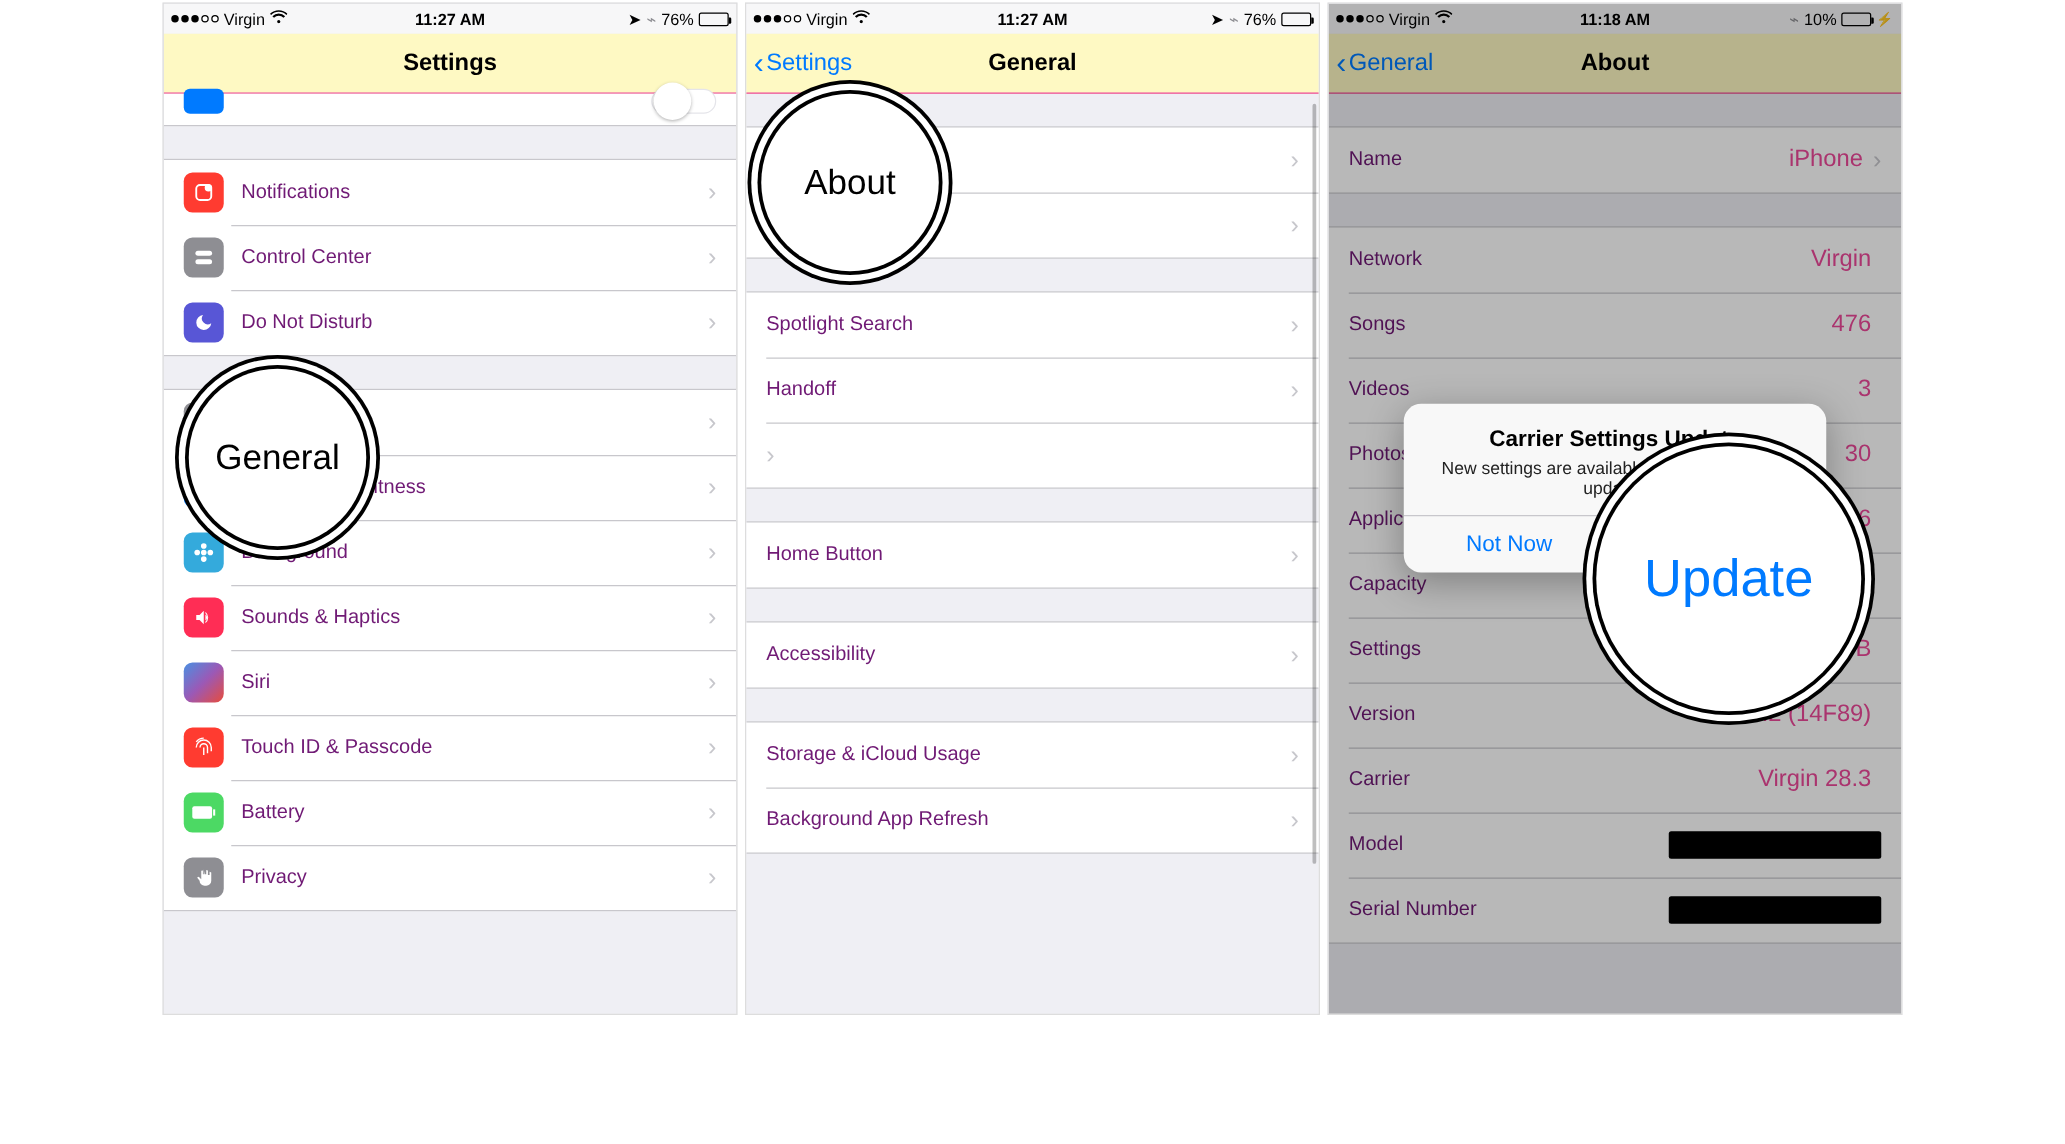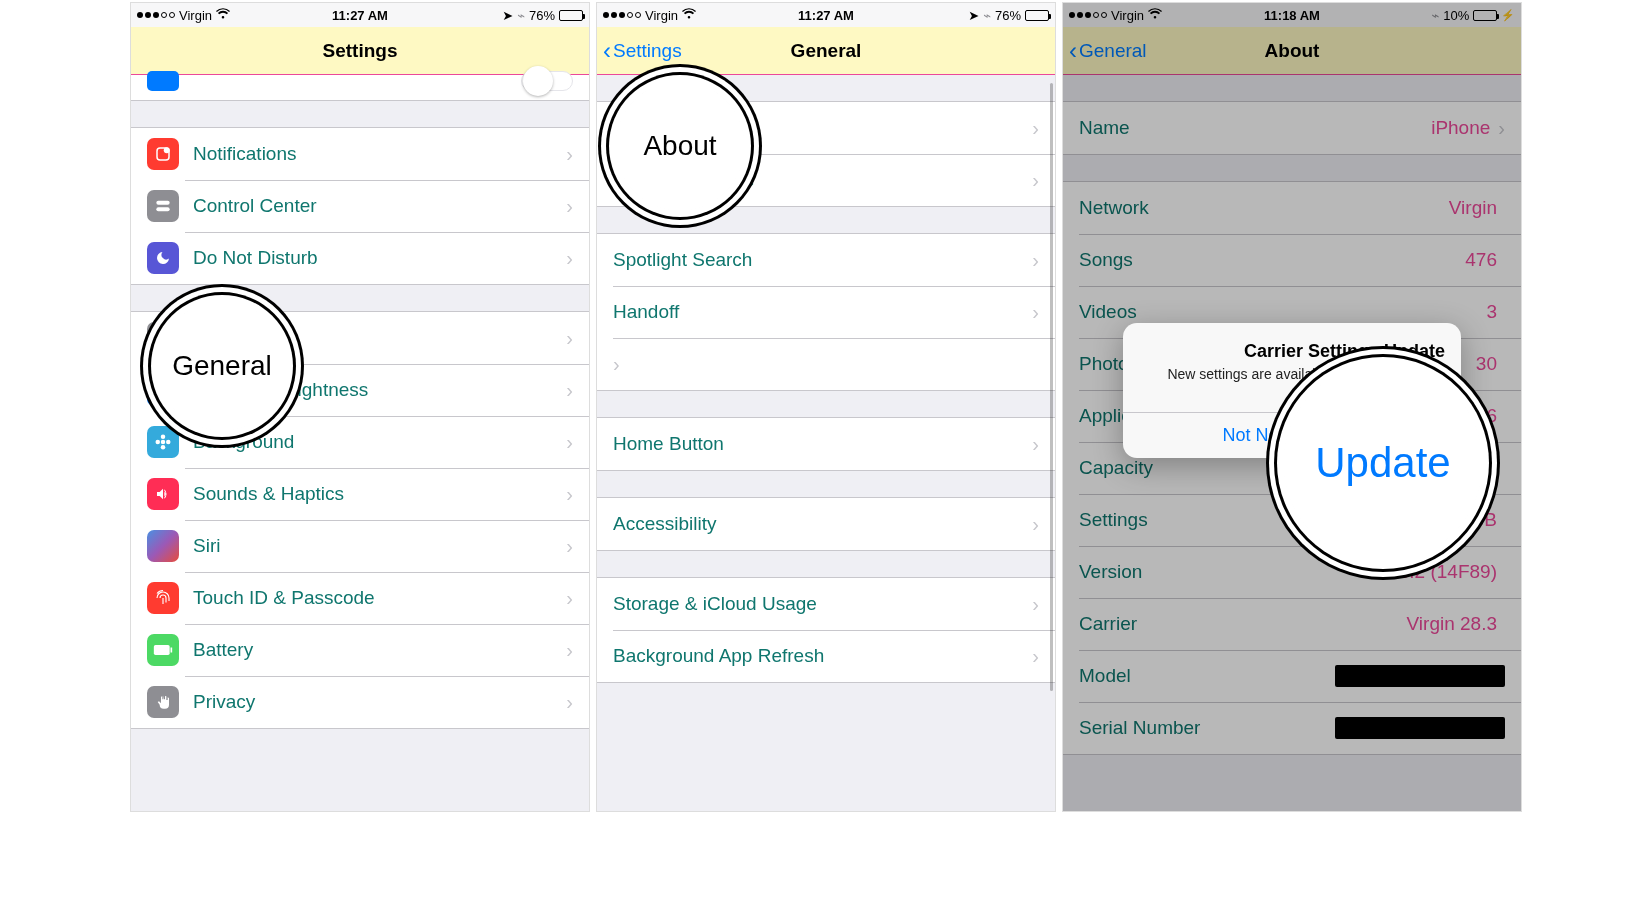--- a/index.html
+++ b/index.html
@@ -83,21 +83,21 @@
     position: relative;
   }
   .row + .row::before {
     content: "";
     position: absolute;
     left: 54px; right: 0; top: 0;
     height: 1px;
     background: #c8c7cc;
   }
   .row.noicon + .row.noicon::before { left: 16px; }
-  .row .label { flex: 1; font-size: 19px; color: #0f766e; }
+  .row .label { flex: 1; font-size: 16px; color: #701a75; }
   .row .value { font-size: 19px; color: #ec4899; margin-right: 8px; }
   .row .disclosure { color: #c7c7cc; font-size: 20px; }
   .icon {
     width: 32px; height: 32px; border-radius: 7px;
     margin-right: 14px;
     display: flex; align-items: center; justify-content: center;
     color: #fff; font-size: 16px;
   }
   
   .peek {
@@ -120,21 +120,21 @@
   
   .alert {
     position: absolute;
     left: 60px; right: 60px;
     top: 320px;
     background: #f8f8f8;
     border-radius: 14px;
     z-index: 20;
     overflow: hidden;
     box-shadow: 0 8px 30px rgba(0,0,0,0.3);
-    text-align: right;
+    text-align: center;
   }
   .alert-head { padding: 18px 16px 14px; }
   .alert-title { font-size: 18px; font-weight: 600; margin-bottom: 4px; }
   .alert-msg { font-size: 14px; color: #222; }
   .alert-btns { display: flex; border-top: 1px solid #c8c7cc; }
   .alert-btn { flex: 1; padding: 12px 0; font-size: 18px; color: #007aff; }
   .alert-btn + .alert-btn { border-left: 1px solid #c8c7cc; }
   
   .callout {
     position: absolute;

